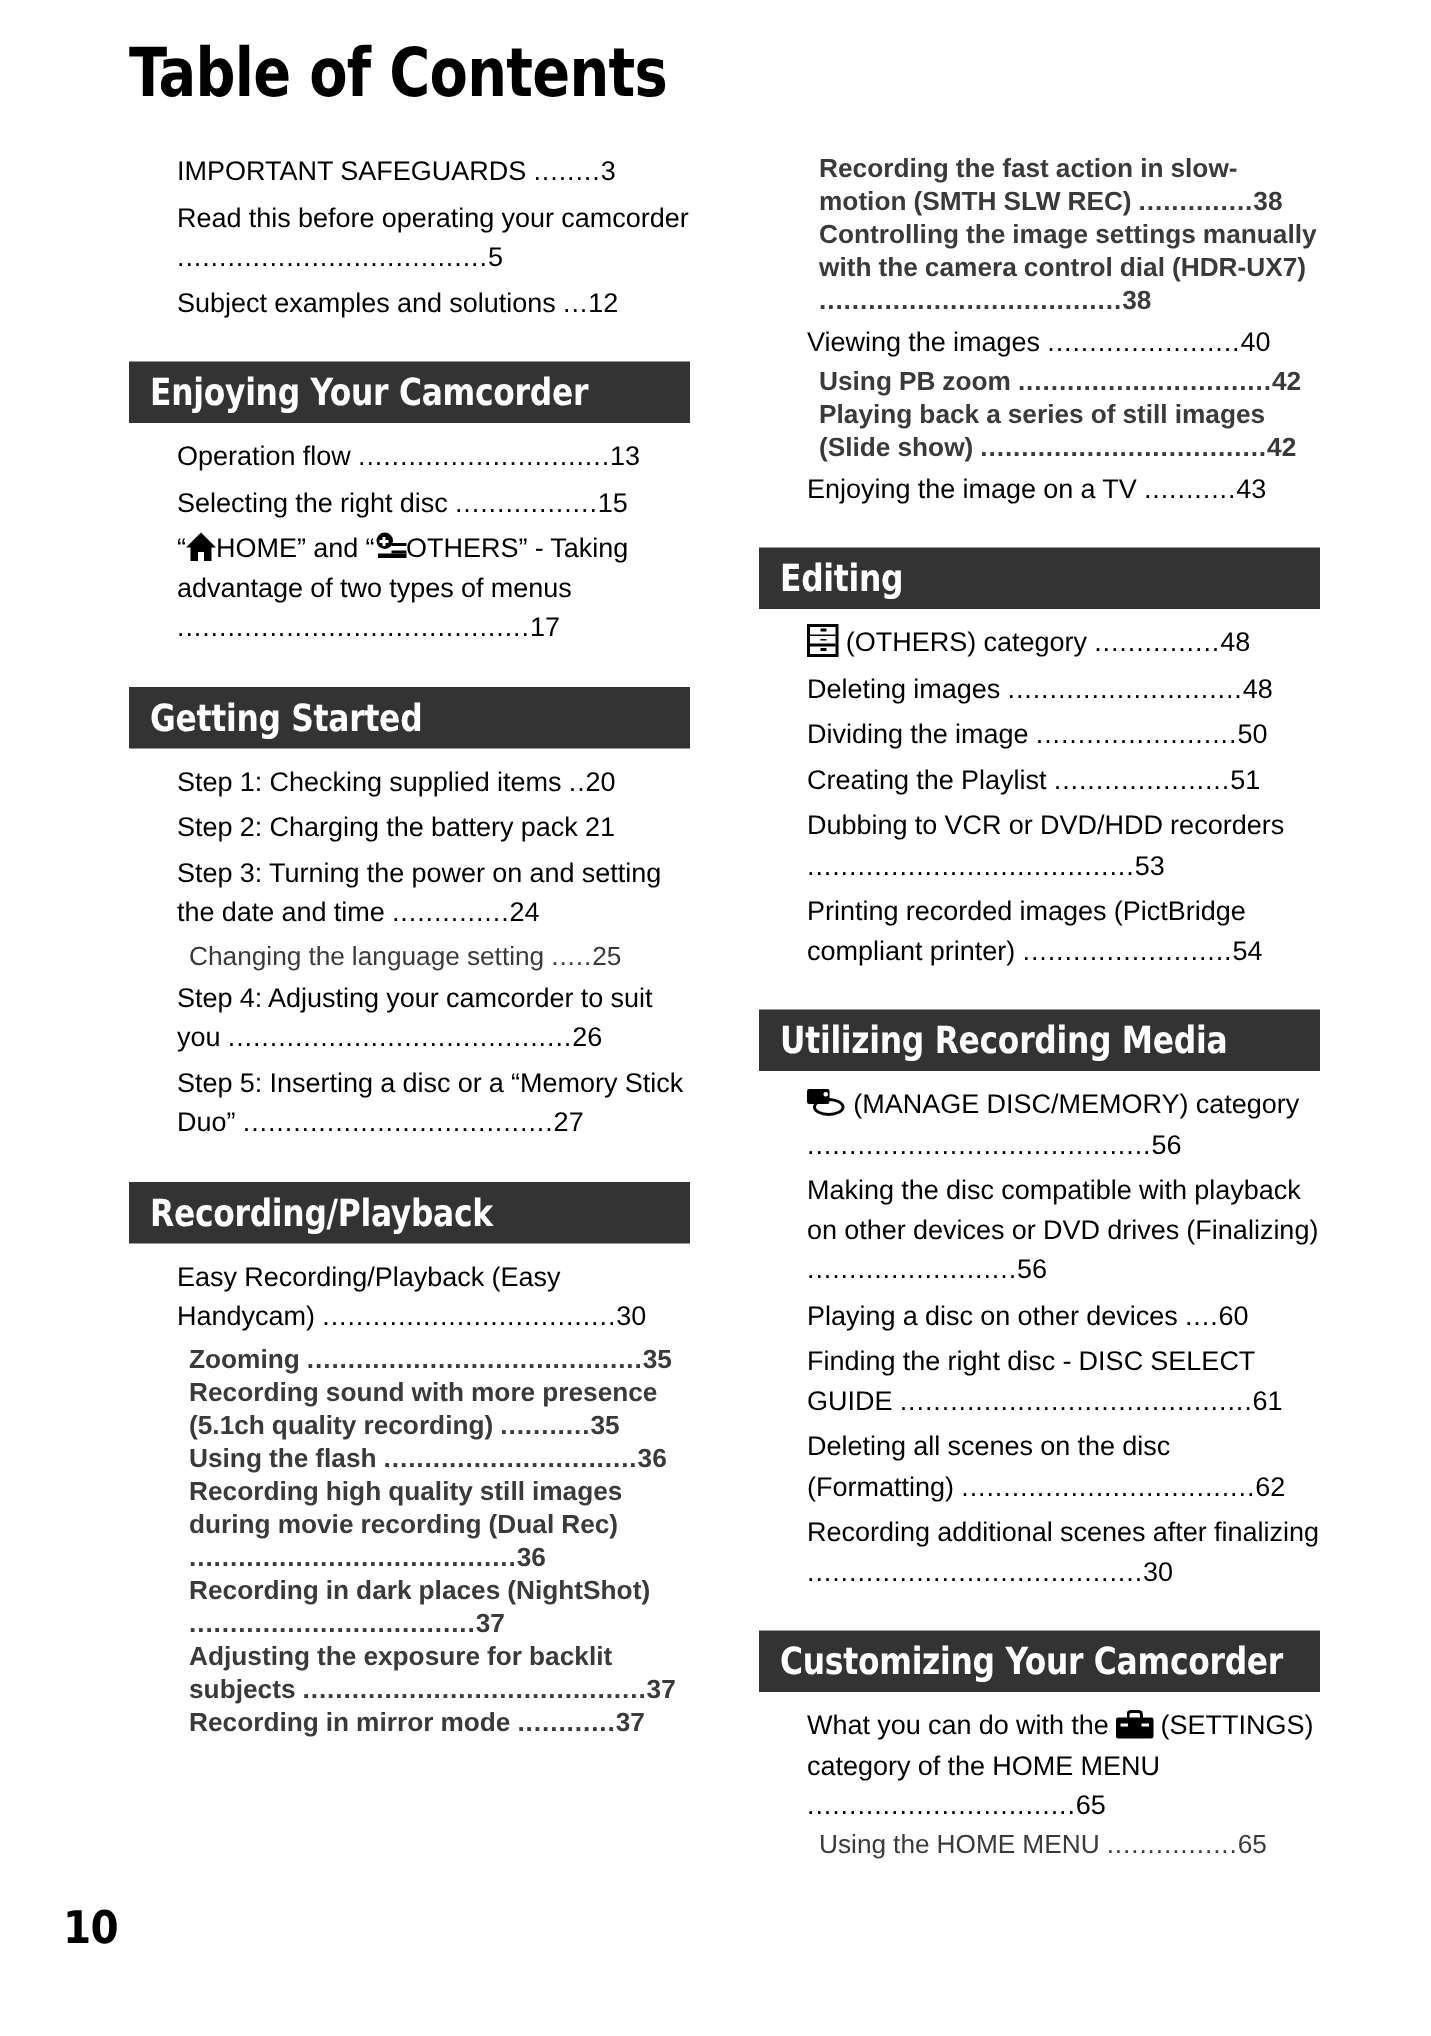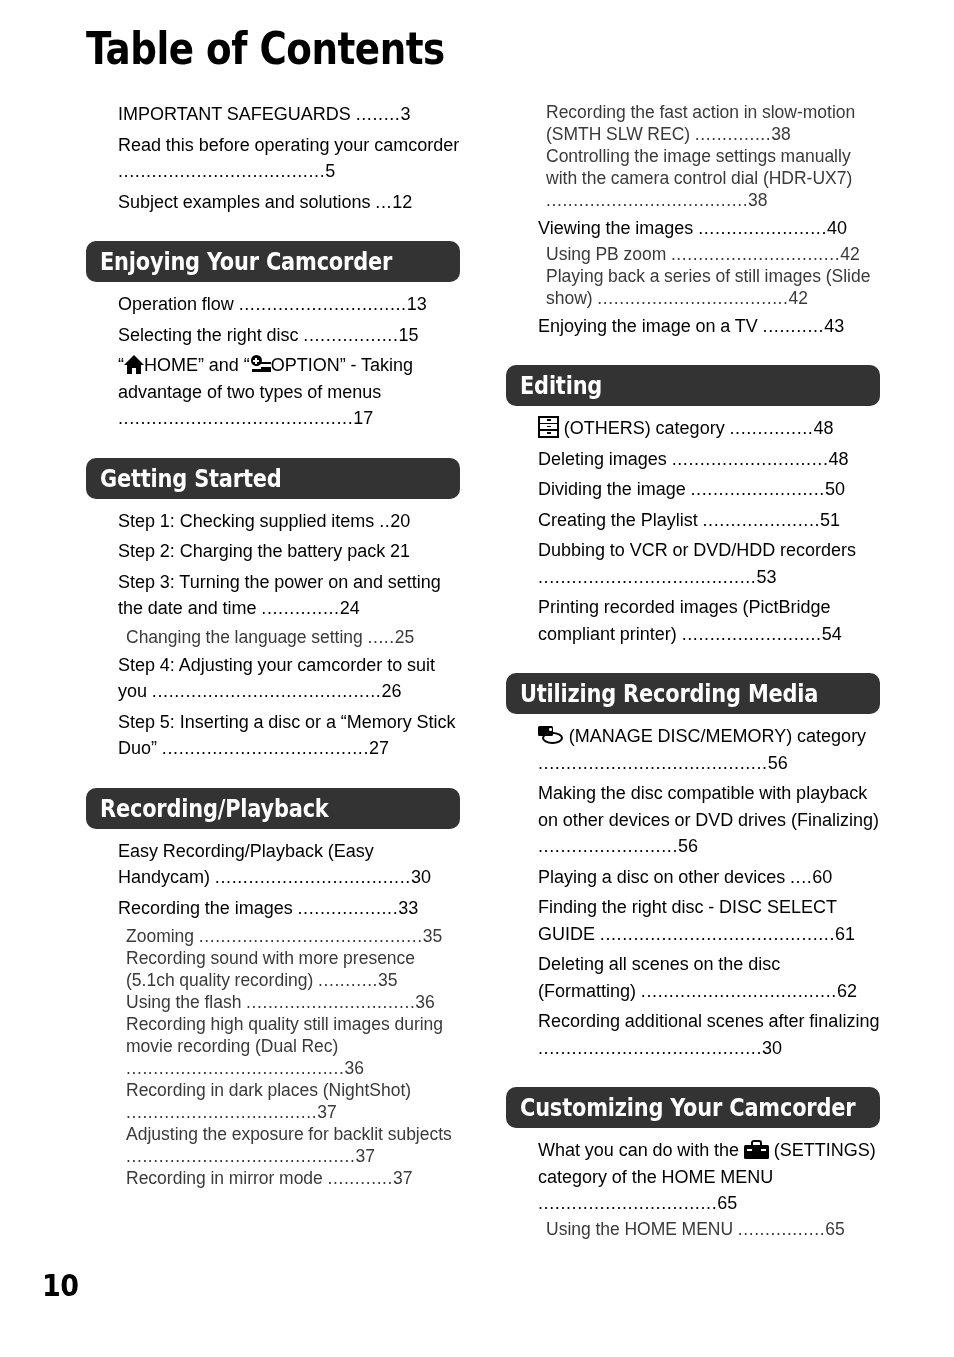--- a/index.html
+++ b/index.html
@@ -50,21 +50,21 @@
     box-sizing: border-box;
     font-family: "DejaVu Sans Condensed", "Liberation Sans Narrow", "Liberation Sans", sans-serif;
     font-weight: 700;
     font-size: 25px;
     letter-spacing: -0.2px;
     overflow: hidden;
     white-space: nowrap;
   }
   .band-span { display: inline-block; transform: scaleX(0.93); transform-origin: left center; }
 
-  .band-gap-before { margin-top: 26px; border-radius: 10px; }
+  .band-gap-before { margin-top: 26px; }
   .band-gap-after  { margin-bottom: 9px; }
 
   
   .entry {
     font-size: 18px;
     line-height: 26.5px;
     margin-bottom: 4px;
     position: relative;
     word-spacing: -0.2px;
     margin-left: 32px;
@@ -74,21 +74,21 @@
     line-height: 22px;
     margin-left: 40px;
     margin-bottom: 0px;
     color: #3a3a3a;
   }
   .entry .dots { letter-spacing: 0.6px; }
   .entry .pg { white-space: nowrap; }
 
   
   .subgroup { margin-bottom: 4px; }
-  .subgroup .entry.sub { margin-bottom: 0; }
+  .subgroup .entry.sub { margin-bottom: 0; font-weight: bold; }
 
   
   .icn {
     display: inline-block;
     vertical-align: -3px;
     position: relative;
   }
 
   
   .icn-home { width: 20px; height: 19px; vertical-align: -3px; }
@@ -196,21 +196,21 @@
   <div class="band band-gap-before band-gap-after">
     <span class="band-span">Enjoying Your Camcorder</span>
   </div>
   <div class="entry">
     <span>Operation flow </span><span class="dots">..............................</span><span class="pg">13</span>
   </div>
   <div class="entry">
     <span>Selecting the right disc </span><span class="dots">.................</span><span class="pg">15</span>
   </div>
   <div class="entry">
-    <span>“</span><span class="icn icn-home"><span class="roof"></span><span class="body"></span><span class="door"></span></span><span>HOME” and “</span><span class="icn icn-option"><span class="circ"></span><span class="ch"></span><span class="cv"></span><span class="b1"></span><span class="b2"></span><span class="b3"></span></span><span>OPTION”
+    <span>“</span><span class="icn icn-home"><span class="roof"></span><span class="body"></span><span class="door"></span></span><span>HOME” and “</span><span class="icn icn-option"><span class="circ"></span><span class="ch"></span><span class="cv"></span><span class="b1"></span><span class="b2"></span><span class="b3"></span></span><span>OTHERS”
 - Taking advantage of two types of menus </span><span class="dots">..........................................</span><span class="pg">17</span>
   </div>
 
   <div class="band band-gap-before band-gap-after">
     <span class="band-span">Getting Started</span>
   </div>
   <div class="entry">
     <span>Step 1: Checking supplied items </span><span class="dots">..</span><span class="pg">20</span>
   </div>
   <div class="entry">
@@ -227,23 +227,20 @@
   </div>
   <div class="entry">
     <span>Step 5: Inserting a disc or a “Memory Stick Duo” </span><span class="dots">.....................................</span><span class="pg">27</span>
   </div>
 
   <div class="band band-gap-before band-gap-after">
     <span class="band-span">Recording/Playback</span>
   </div>
   <div class="entry">
     <span>Easy Recording/Playback (Easy Handycam) </span><span class="dots">...................................</span><span class="pg">30</span>
-  </div>
-  <div class="entry">
-    <span>Recording the images </span><span class="dots">..................</span><span class="pg">33</span>
   </div>
   <div class="subgroup">
     <div class="entry sub">
       <span>Zooming </span><span class="dots">.........................................</span><span class="pg">35</span>
     </div>
     <div class="entry sub">
       <span>Recording sound with more presence (5.1ch quality recording) </span><span class="dots">...........</span><span class="pg">35</span>
     </div>
     <div class="entry sub">
       <span>Using the flash </span><span class="dots">...............................</span><span class="pg">36</span>

